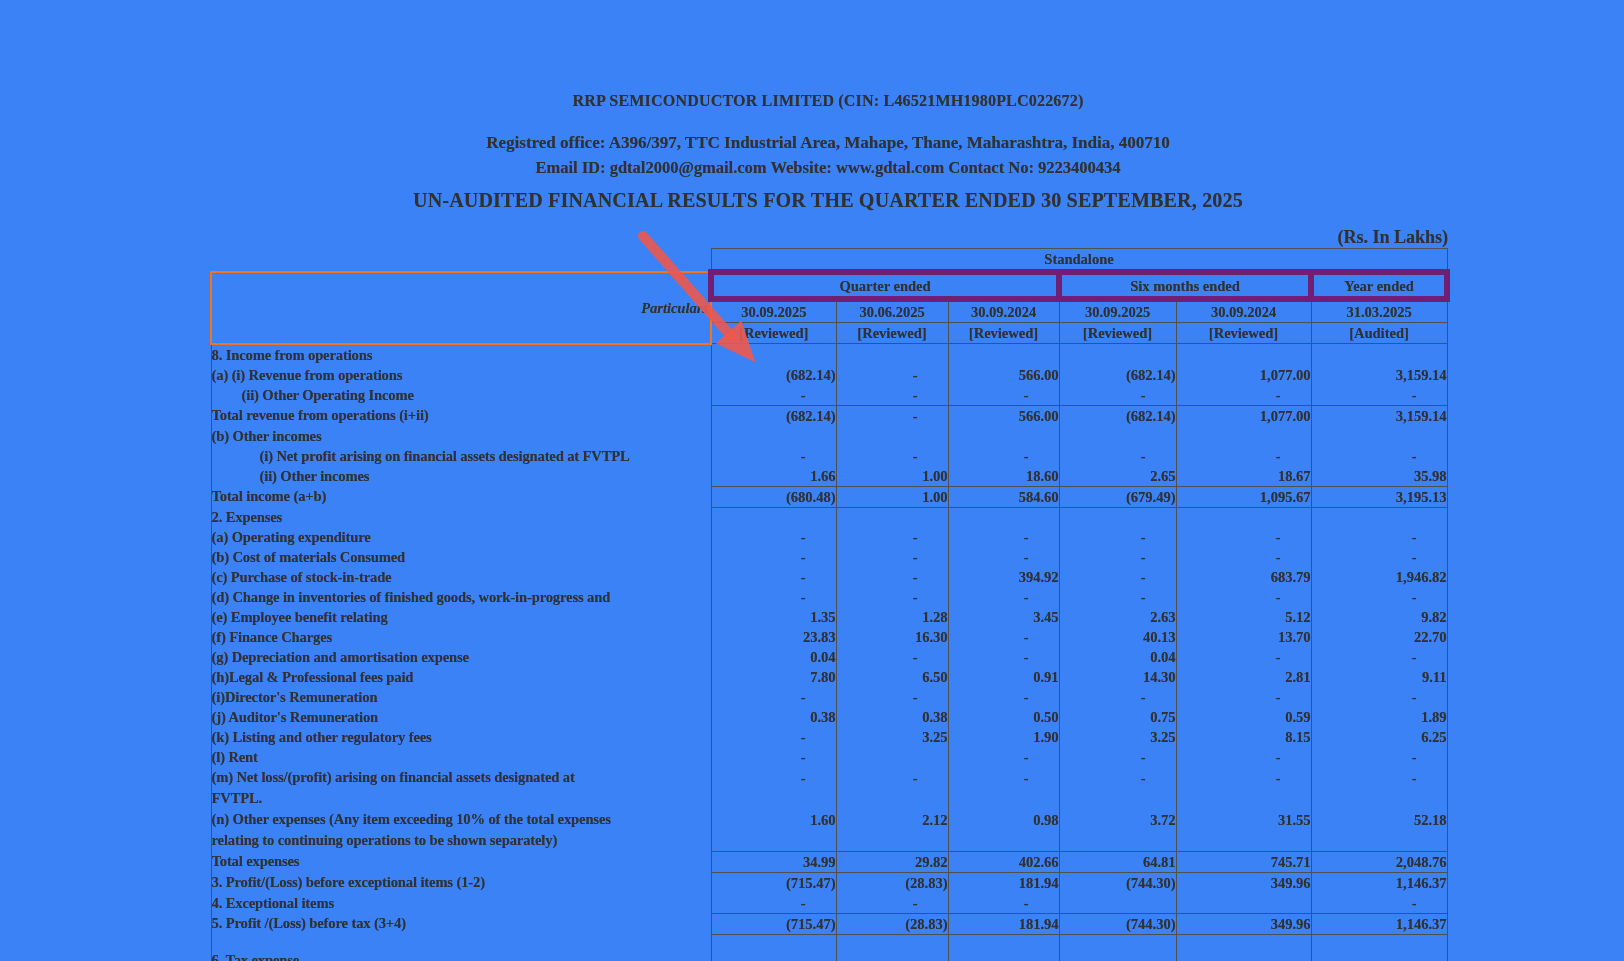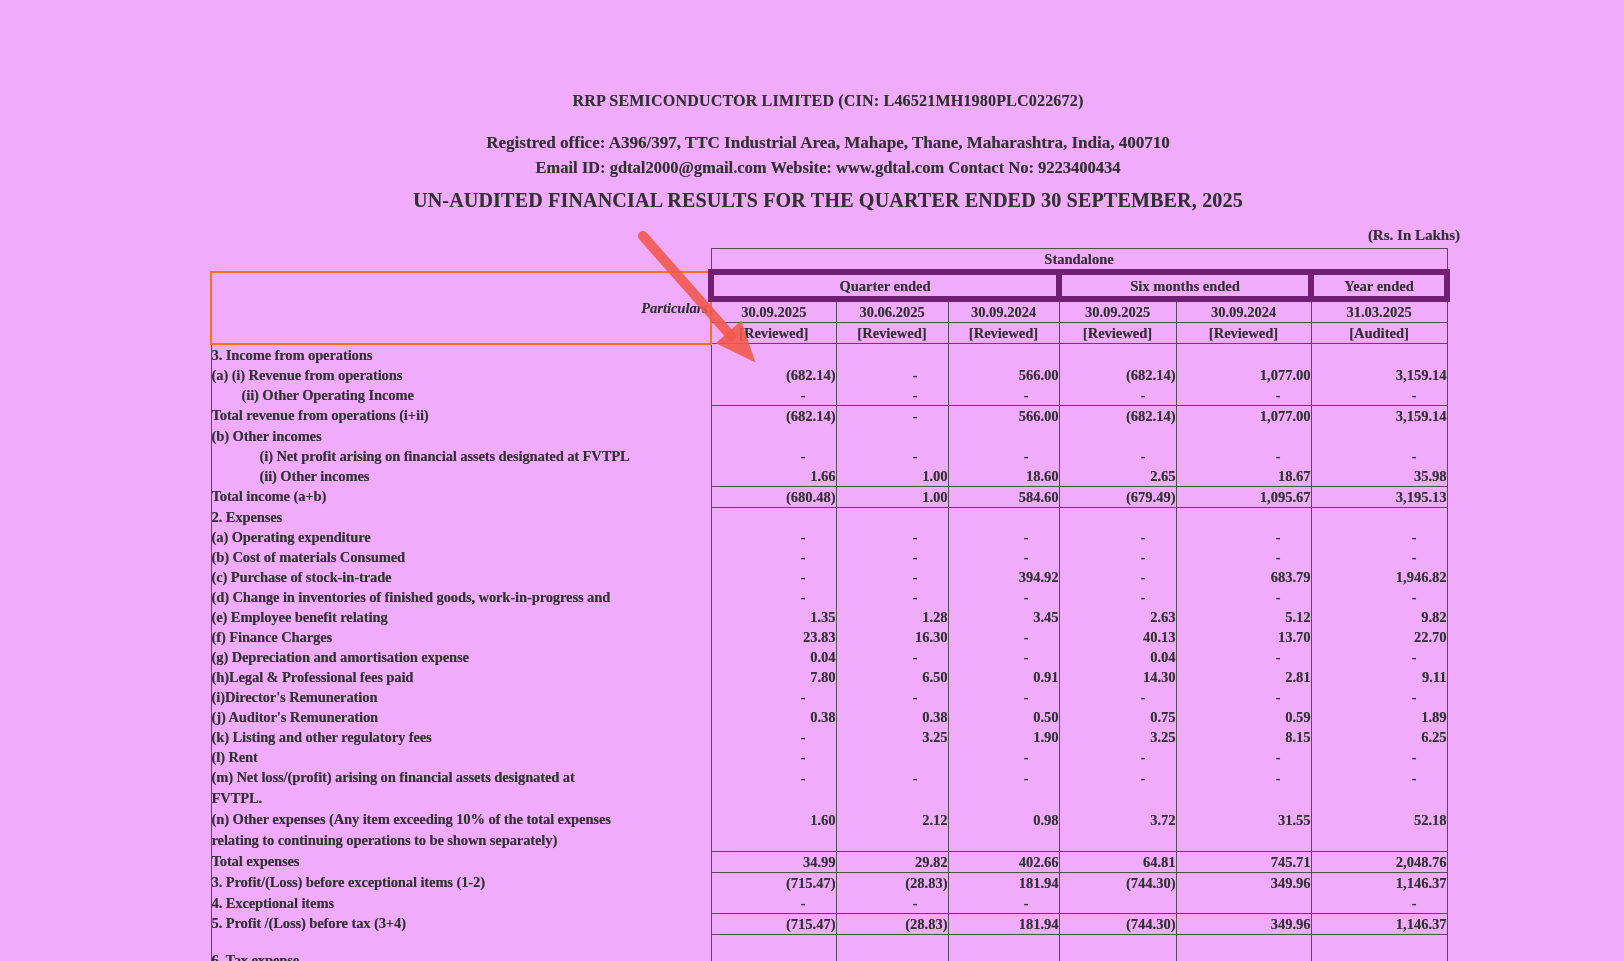--- a/index.html
+++ b/index.html
@@ -1,27 +1,27 @@
 <!DOCTYPE html>
 <html><head>
 <meta charset="utf-8">
 <style>
   html,body{margin:0;padding:0;background:#ffffff;}
-  .page{position:relative;width:1624px;height:961px;background:#f0abfc;overflow:hidden;
+  .page{position:relative;width:1624px;height:961px;background:#3b82f6;overflow:hidden;
         font-family:"Liberation Serif","DejaVu Serif",serif;color:#2e2e2e;}
   .doc{position:absolute;inset:0;filter:blur(0.3px) contrast(0.96);}
   .doc *{text-shadow:0.2px 0.2px 0.5px rgba(45,45,45,0.45);}
 
   
   .hline{position:absolute;left:210px;width:1236px;text-align:center;font-weight:bold;white-space:nowrap;}
   .t1{top:92px;font-size:16px;letter-spacing:0.2px;}
   .t2{top:133px;font-size:17px;}
   .t3{top:158px;font-size:16.5px;}
   .t4{top:189px;font-size:20px;letter-spacing:0.2px;}
-  .units{position:absolute;top:227px;right:164px;font-size:15px;font-weight:bold;}
+  .units{position:absolute;top:227px;right:176px;font-size:18px;font-weight:bold;}
 
   
   table.fin{position:absolute;left:210px;top:248px;width:1236px;border-collapse:collapse;
             table-layout:fixed;color:#2e2e2e;}
   table.fin th,table.fin td{padding:0;font-weight:bold;font-size:14.5px;line-height:20px;}
   tr.r-standalone{height:20px;}
   td.blank{border:none;}
   th.standalone{border:1px solid #4e4e4e;font-size:15px;text-align:center;}
   tr.r-groups{height:27px;}
   th.particulars{border:2px solid #f97316;font-size:15.5px;text-align:right;vertical-align:middle;font-style:italic;}
@@ -94,21 +94,21 @@
           <th class="status">[Reviewed]</th>
           <th class="status">[Reviewed]</th>
           <th class="status">[Reviewed]</th>
           <th class="status">[Reviewed]</th>
           <th class="status">[Audited]</th>
         </tr>
       </thead>
       <tbody>
           <tr>
             <td class="lab ind0">
-              <div>3. Income from operations</div>
+              <div>8. Income from operations</div>
             </td>
             <td class="val"></td>
             <td class="val"></td>
             <td class="val"></td>
             <td class="val"></td>
             <td class="val"></td>
             <td class="val"></td>
           </tr>
           <tr>
             <td class="lab ind0">

